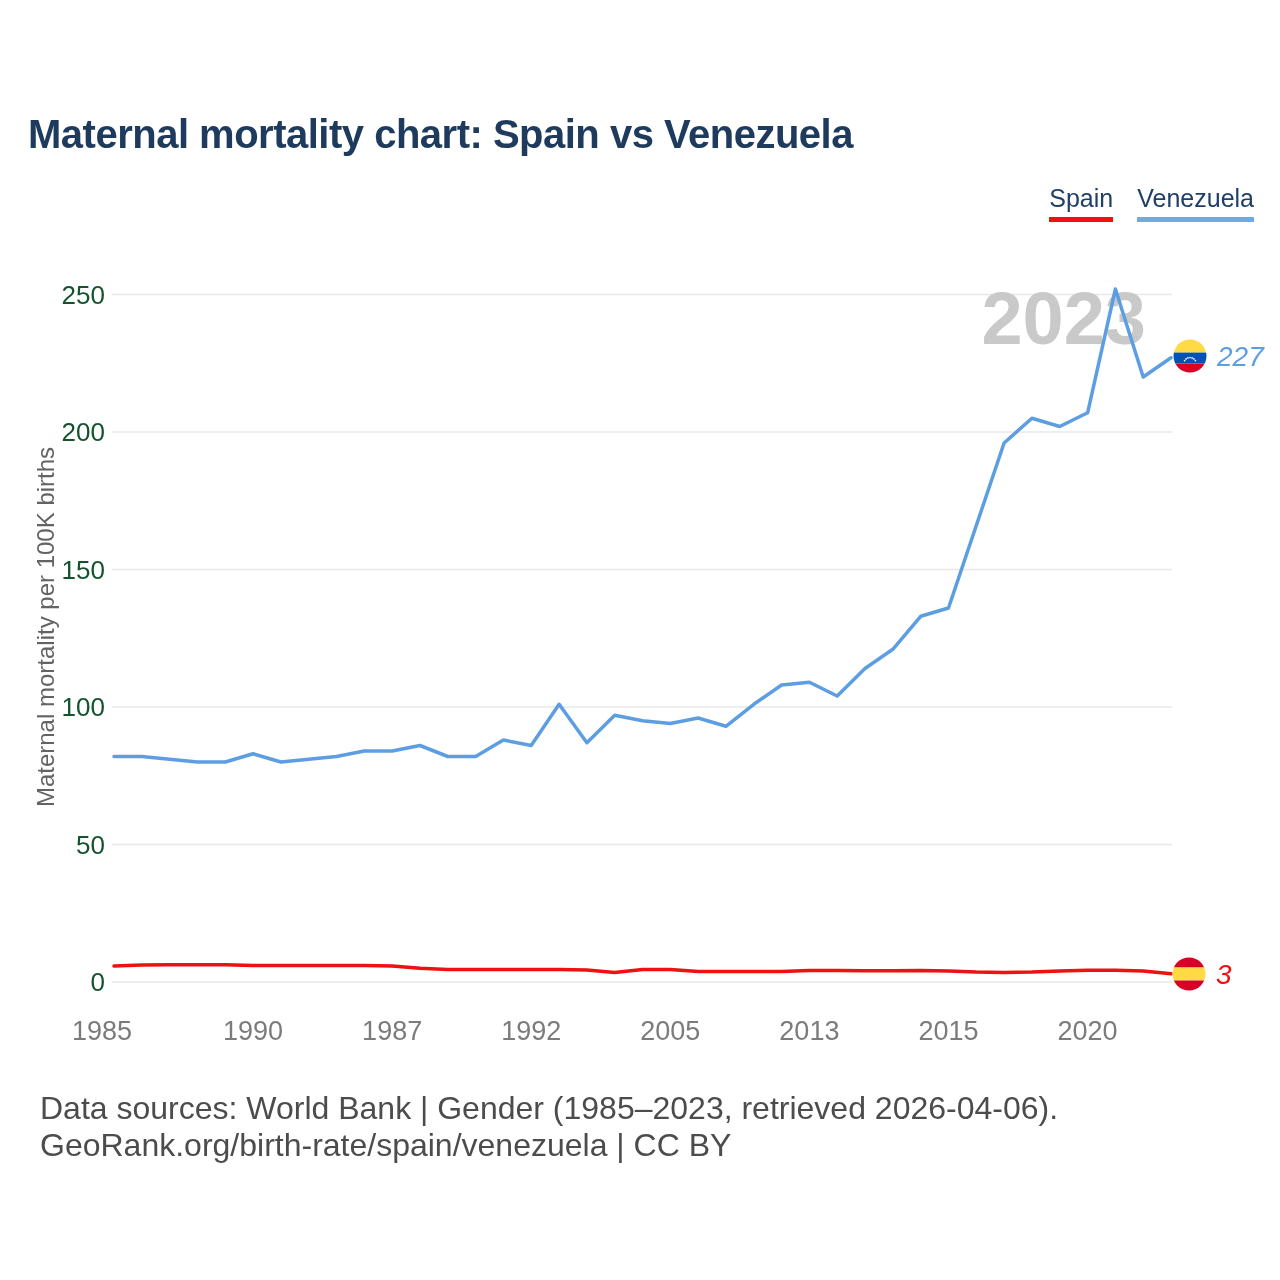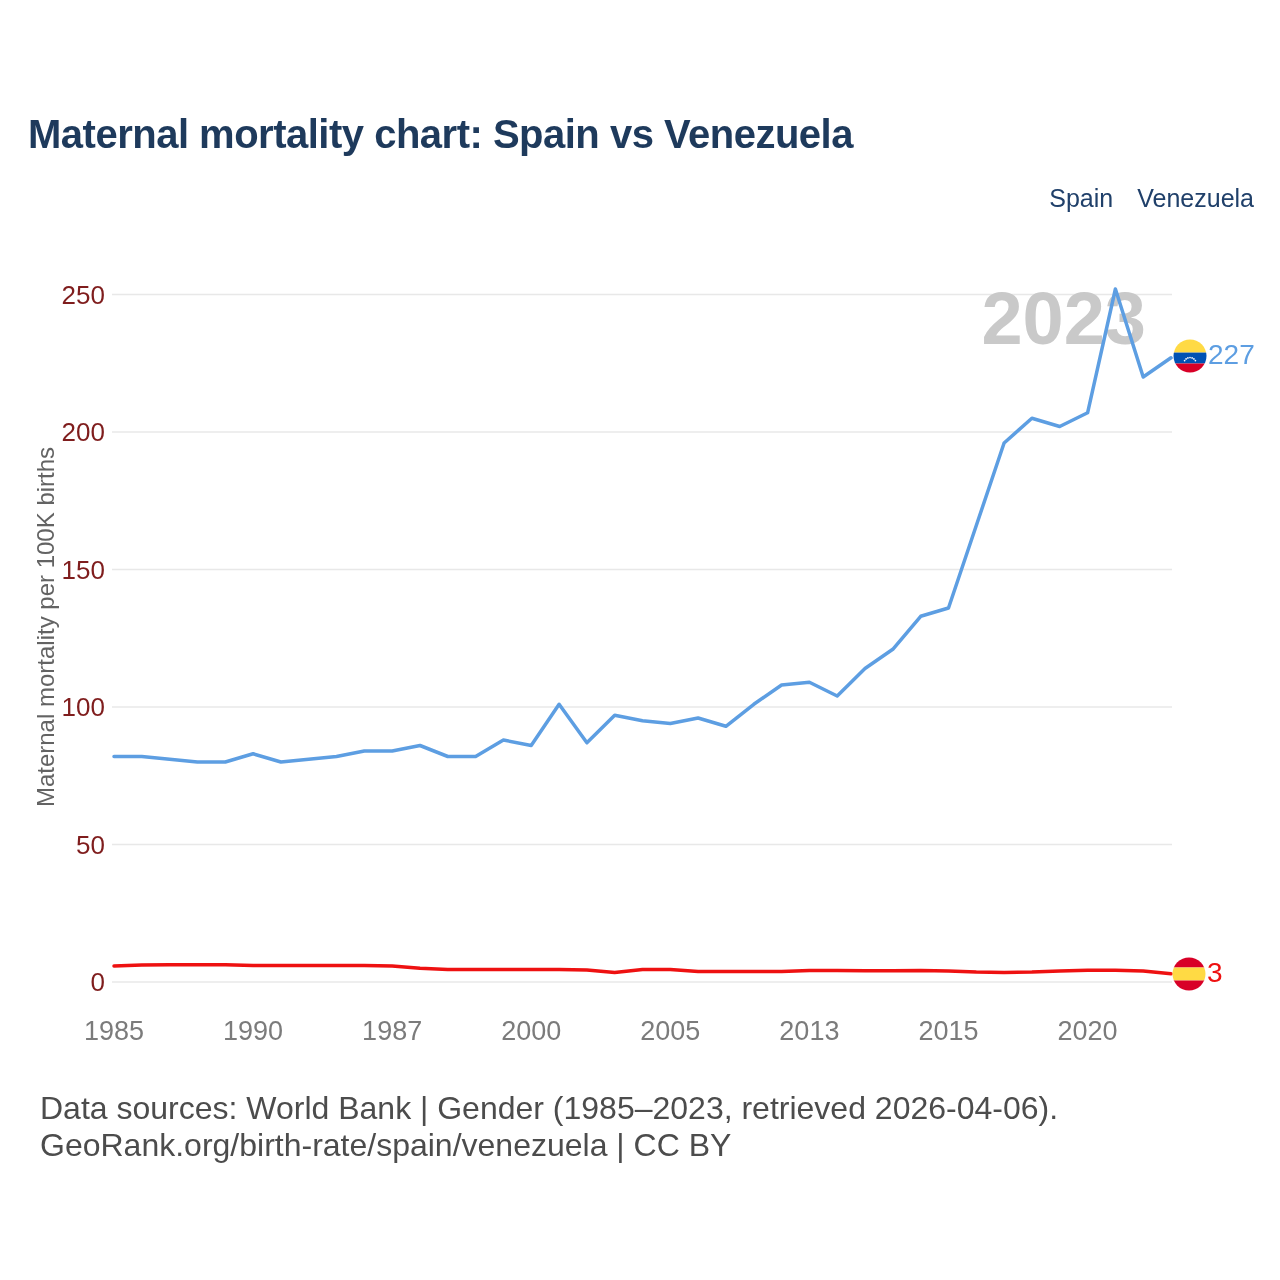--- a/index.html
+++ b/index.html
@@ -21,52 +21,52 @@
     color: #1e3a5c;
     letter-spacing: -0.5px;
   }
   .legend {
     position: absolute;
     top: 184px;
     right: 26px;
     display: flex;
     gap: 24px;
   }
-  .legend-item { display: flex; flex-direction: row; align-items: stretch; cursor: pointer; }
+  .legend-item { display: flex; flex-direction: column; align-items: stretch; cursor: pointer; }
   .legend-label { font-size: 25px; color: #20406a; padding-bottom: 4px; }
   .legend-bar { height: 5px; width: 100%; }
   .chart-svg { position: absolute; left: 0; top: 0; width: 1280px; height: 1280px; }
   .y-tick-label {
     position: absolute;
     left: 0;
     width: 105px;
     text-align: right;
     font-size: 26px;
-    color: #7f1d1d;
+    color: #14532d;
     height: 30px;
     line-height: 30px;
   }
   .x-tick-label {
     position: absolute;
     width: 100px;
     text-align: center;
     font-size: 27px;
     color: #7b7b7b;
     top: 1016px;
   }
   .y-axis-title {
     position: absolute;
     left: 46px;
     top: 627px;
     transform: translate(-50%, -50%) rotate(-90deg);
     white-space: nowrap;
     font-size: 24px;
     color: #636363;
   }
-  .end-label { position: absolute; display: flex; align-items: flex-start; gap: 1px; }
+  .end-label { position: absolute; display: flex; align-items: flex-end; gap: 10px; font-style: italic; }
   .end-label-venezuela { left: 1173px; top: 339px; }
   .end-label-spain { left: 1172px; top: 957px; }
   .end-value { font-size: 28px; }
   .end-value-venezuela { color: #5d9ee2; }
   .end-value-spain { color: #ee1111; }
   .footer { position: absolute; left: 40px; color: #4c4c4c; font-size: 32px; }
   .footer-line1 { top: 1090px; }
   .footer-line2 { top: 1127px; }
 </style>
 </head>
@@ -107,24 +107,24 @@
 
   <div id="y-labels">
       <div class="y-tick-label" style="top: 967px;">0</div>
       <div class="y-tick-label" style="top: 829.5px;">50</div>
       <div class="y-tick-label" style="top: 692px;">100</div>
       <div class="y-tick-label" style="top: 554.5px;">150</div>
       <div class="y-tick-label" style="top: 417px;">200</div>
       <div class="y-tick-label" style="top: 279.5px;">250</div>
     </div>
   <div id="x-labels">
-      <div class="x-tick-label" style="left: 64px;">1985</div>
+      <div class="x-tick-label" style="left: 52px;">1985</div>
       <div class="x-tick-label" style="left: 203.079px;">1990</div>
       <div class="x-tick-label" style="left: 342.158px;">1987</div>
-      <div class="x-tick-label" style="left: 481.237px;">2000</div>
+      <div class="x-tick-label" style="left: 481.237px;">1992</div>
       <div class="x-tick-label" style="left: 620.316px;">2005</div>
       <div class="x-tick-label" style="left: 759.395px;">2013</div>
       <div class="x-tick-label" style="left: 898.474px;">2015</div>
       <div class="x-tick-label" style="left: 1037.55px;">2020</div>
     </div>
 
   <div class="end-label end-label-venezuela">
     <svg width="34" height="34" viewBox="0 0 34 34">
       <clipPath id="clip-ve">
           <circle cx="17" cy="17" r="16.5"></circle>

